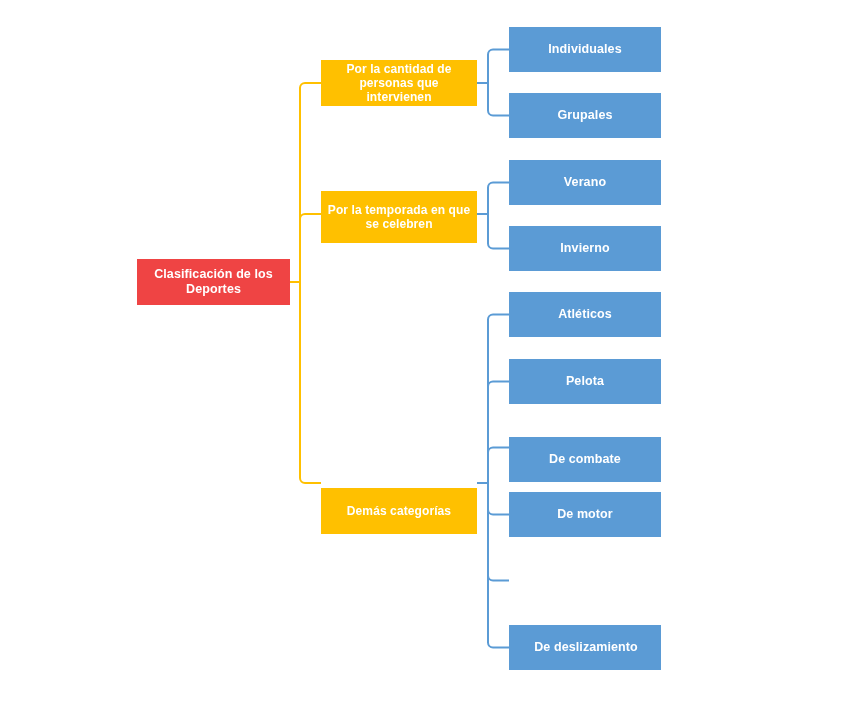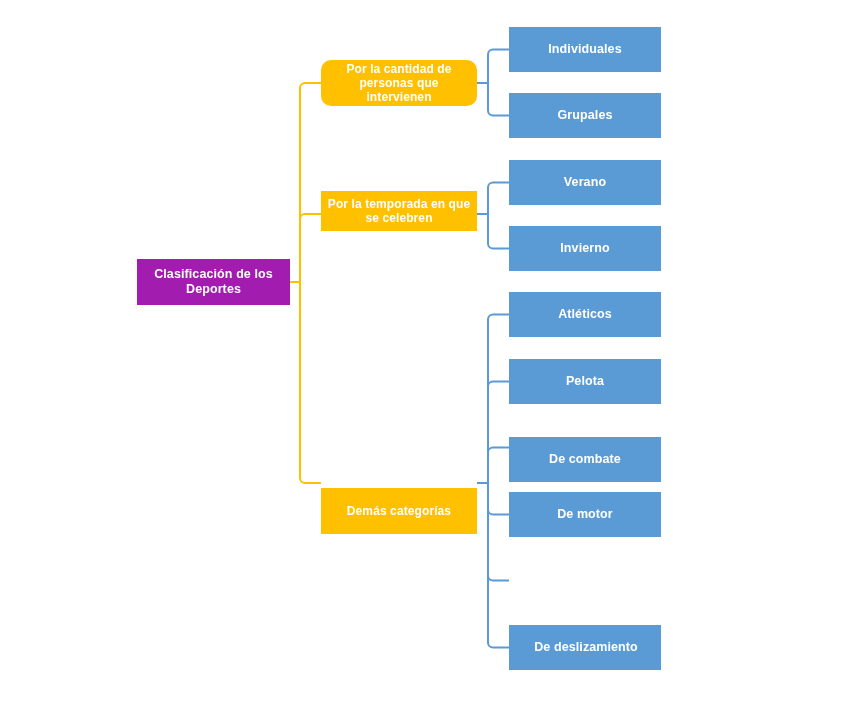--- a/index.html
+++ b/index.html
@@ -34,21 +34,21 @@
     justify-content: flex-end;
     text-align: center;
     color: #ffffff;
     font-weight: bold;
     line-height: 1.18;
     padding: 2px 6px;
     letter-spacing: 0.1px;
     z-index: 2;
   }
   .node-root {
-    background: #a21caf;
+    background: #ef4444;
     font-size: 12.5px;
   }
   .node-cat {
     background: #FFC000;
     font-size: 12px;
   }
   .node-leaf {
     background: #5B9BD5;
     font-size: 12.5px;
   }
@@ -87,31 +87,31 @@
       <path d="M 488 488 L 488 575.5 A 5 5 0 0 0 493 580.5 L 509 580.5" fill="none" stroke="#5B9BD5" stroke-width="2" stroke-linecap="butt"></path>
       <path d="M 488 488 L 488 642.5 A 5 5 0 0 0 493 647.5 L 509 647.5" fill="none" stroke="#5B9BD5" stroke-width="2" stroke-linecap="butt"></path>
       <path d="M 488 478 L 488 483" fill="none" stroke="#5B9BD5" stroke-width="2" stroke-linecap="butt"></path>
       <path d="M 488 483 L 488 488" fill="none" stroke="#5B9BD5" stroke-width="2" stroke-linecap="butt"></path>
     </svg>
 
   <div class="node node-root" style="left: 137px; top: 259px; width: 153px; height: 46px;">
     <span class="node-label">Clasificación de los Deportes</span>
   </div>
 
-  <div class="node node-cat" style="left: 321px; top: 60px; width: 156px; height: 46px; border-radius: 10px;">
+  <div class="node node-cat" style="left: 321px; top: 60px; width: 156px; height: 46px;">
     <span class="node-label">Por la cantidad de personas que intervienen</span>
   </div>
   <div class="node node-leaf" style="left: 509px; top: 27px; width: 152px; height: 45px;">
     <span class="node-label">Individuales</span>
   </div>
   <div class="node node-leaf" style="left: 509px; top: 93px; width: 152px; height: 45px;">
     <span class="node-label">Grupales</span>
   </div>
 
-  <div class="node node-cat" style="left: 321px; top: 191px; width: 156px; height: 40px;">
+  <div class="node node-cat" style="left: 321px; top: 191px; width: 156px; height: 52px;">
     <span class="node-label">Por la temporada en que se celebren</span>
   </div>
   <div class="node node-leaf" style="left: 509px; top: 160px; width: 152px; height: 45px;">
     <span class="node-label">Verano</span>
   </div>
   <div class="node node-leaf" style="left: 509px; top: 226px; width: 152px; height: 45px;">
     <span class="node-label">Invierno</span>
   </div>
 
   <div class="node node-cat" style="left: 321px; top: 460px; width: 156px; height: 46px; margin-top: 28px;">

